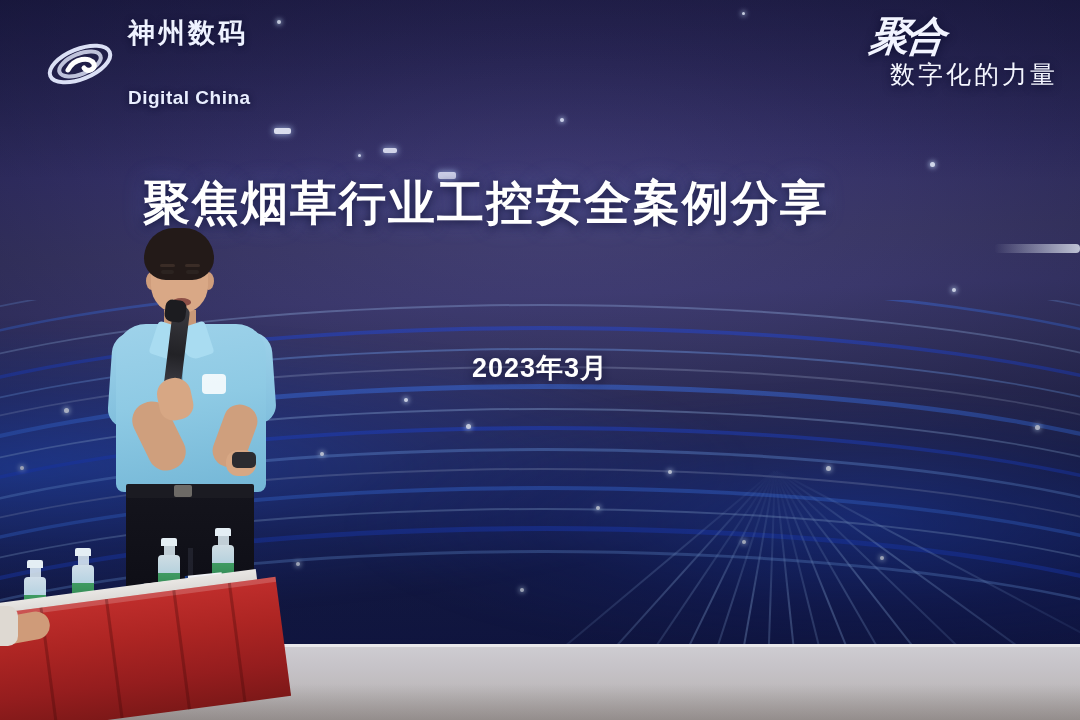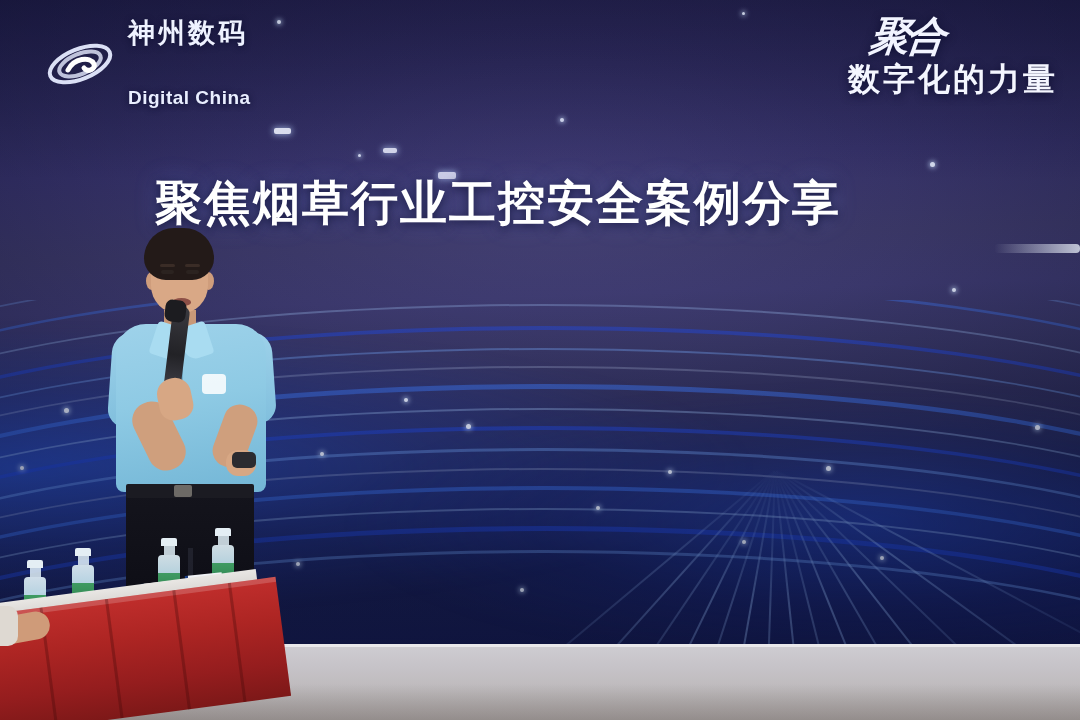--- a/index.html
+++ b/index.html
@@ -121,21 +121,21 @@
   .dash {
     position: absolute;
     background: #f0f4ff;
     border-radius: 2px;
     box-shadow: 0 0 6px 1px rgba(190,215,255,0.7);
   }
 
   
   .slide-title {
     position: absolute;
-    left: 16px; top: 178px;
+    left: 4px; top: 178px;
     width: 964px;
     text-align: center;
     color: #ffffff;
     font-size: 47px;
     font-weight: bold;
     letter-spacing: 2px;
     line-height: 1.08;
     text-shadow: 0 2px 10px rgba(8,10,40,0.75), 0 0 24px rgba(120,150,255,0.30);
     white-space: nowrap;
   }
@@ -193,22 +193,22 @@
     font-style: italic;
     letter-spacing: -4px;
     line-height: 0.9;
     margin-right: 116px;
     text-shadow: 0 2px 9px rgba(10,12,45,0.85);
     transform: skewX(-6deg);
     display: inline-block;
   }
   .logo-event .tagline {
     color: #f4f6ff;
-    font-size: 32px;
-    font-weight: bold;
+    font-size: 25px;
+    font-weight: normal;
     letter-spacing: 3px;
     margin-top: 4px;
     text-shadow: 0 2px 9px rgba(10,12,45,0.85);
     margin-left: 16px;
   }
 
   
   .edge-streak {
     position: absolute;
     right: 0; top: 244px;
@@ -460,20 +460,21 @@
     <div class="dot" style="left:520px;top:588px;width:4px;height:4px;"></div>
     <div class="dot" style="left:64px;top:408px;width:5px;height:5px;"></div>
     <div class="dot" style="left:20px;top:466px;width:4px;height:4px;"></div>
 
     <div class="edge-streak"></div>
 
     <div class="wall-vignette"></div>
 
     <div class="slide-title">聚焦烟草行业工控安全案例分享</div>
 
+    <div class="slide-date">2023年3月</div>
 
 
     <div class="logo-dc">
       <svg class="mark" viewBox="0 0 72 64">
         <g fill="none" stroke="#e6ebff" stroke-linecap="round">
           <ellipse cx="36" cy="32" rx="32" ry="15" stroke-width="4" transform="rotate(-22 36 32)" opacity="0.95"></ellipse>
           <ellipse cx="36" cy="32" rx="22" ry="10" stroke-width="4" transform="rotate(-22 36 32)" opacity="0.8"></ellipse>
           <path d="M24 38 C30 26, 46 24, 50 32 C52 37, 44 41, 40 36" stroke="#ffffff" stroke-width="5"></path>
         </g>
       </svg>

